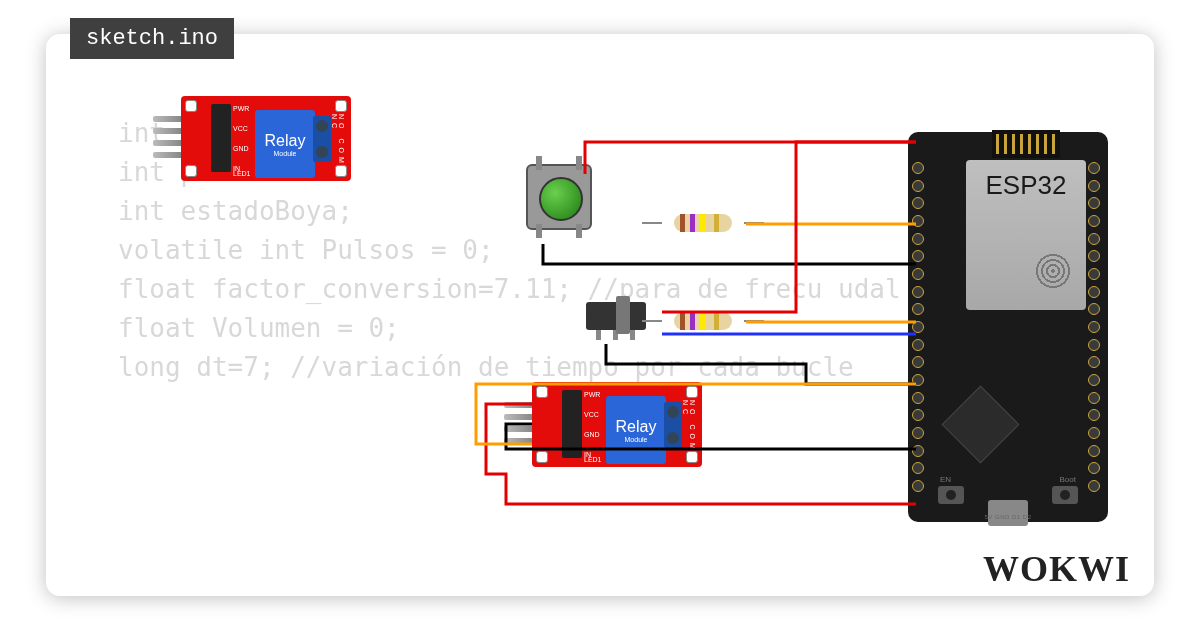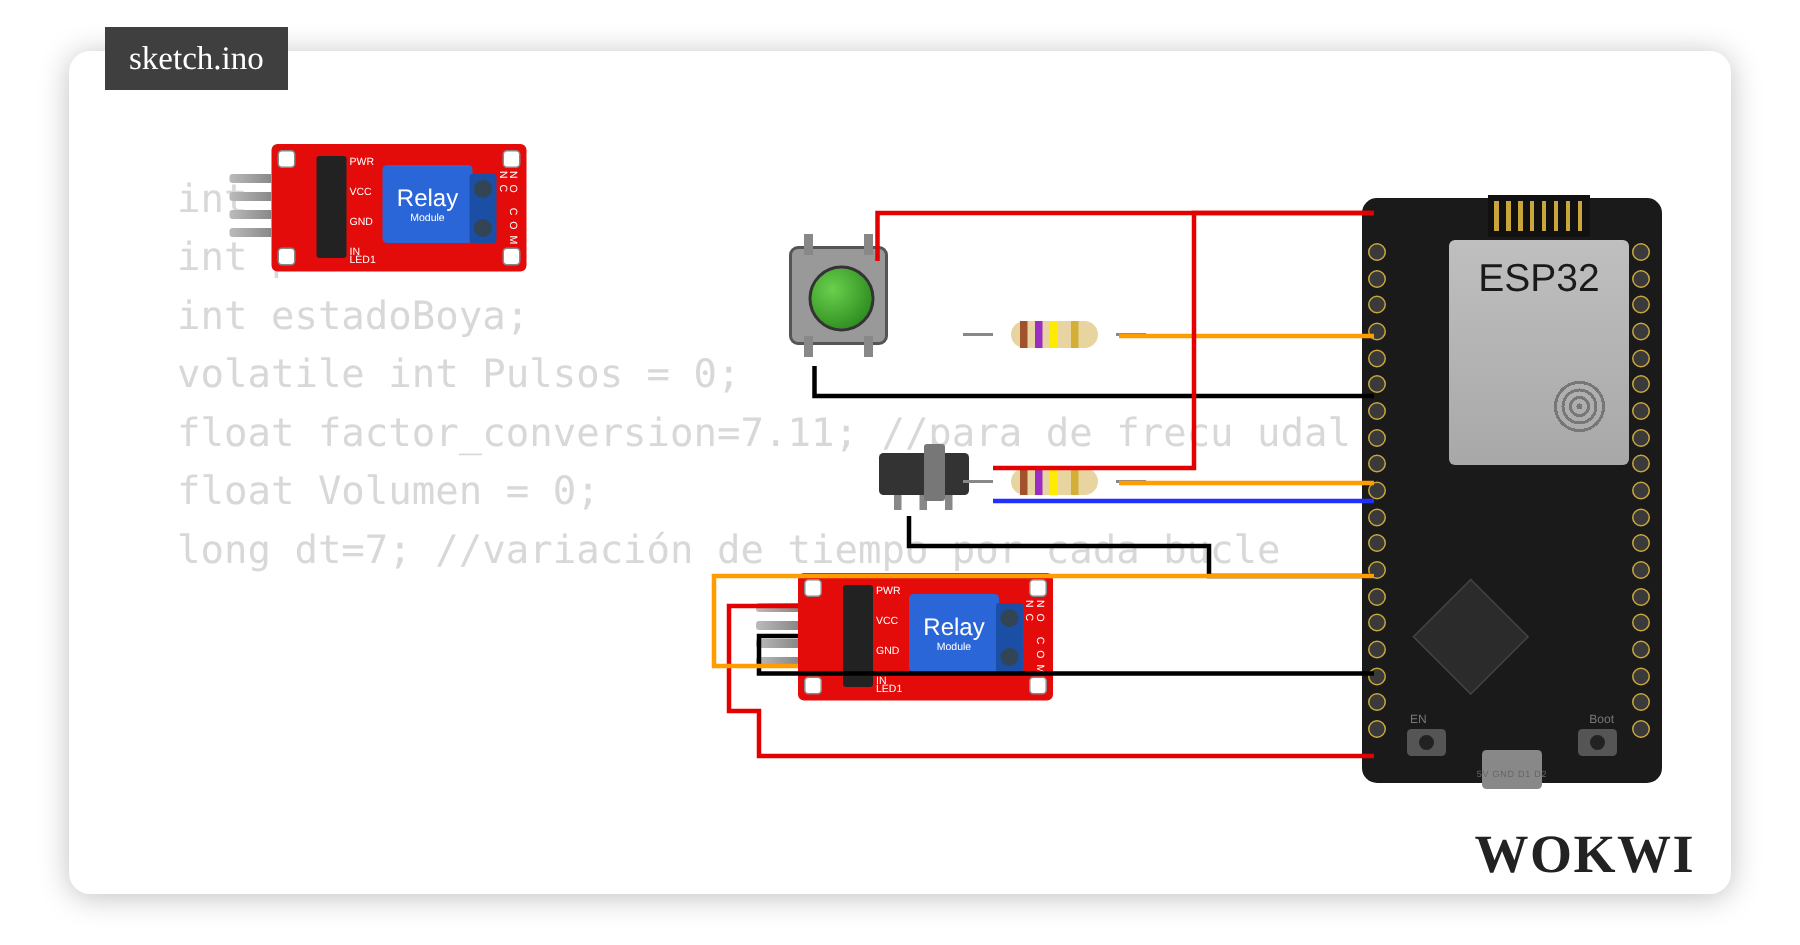--- a/index.html
+++ b/index.html
@@ -23,21 +23,21 @@
       overflow: hidden;
     }
     .tab {
       position: absolute;
       left: 70px;
       top: 18px;
       background: #3f3f3f;
       color: #fff;
       padding: 8px 16px;
       font-size: 22px;
-      font-family: Liberation Serif, serif;
+      font-family: Liberation Mono, monospace;
       z-index: 20;
     }
     .code {
       position: absolute;
       left: 72px;
       top: 80px;
       font-family: "Consolas","Menlo",monospace;
       font-size: 26px;
       line-height: 39px;
       color: #d8d8d8;
@@ -64,21 +64,21 @@
     .relay .hole.br { right:4px; bottom:4px; }
     .relay .header {
       position:absolute; left:30px; top:8px; width:20px; height:68px;
       background:#222; border-radius:2px;
     }
     .relay .pinlabels {
       position:absolute; left:52px; top:6px; font-size:7px; color:#fff; line-height:13px;
       display:flex; flex-direction:column; gap:7px;
     }
     .relay .block {
-      position:absolute; left:74px; top:14px; width:60px; height:52px;
+      position:absolute; left:74px; top:14px; width:60px; height:68px;
       background:#2b66d9; border-radius:3px;
       display:flex; flex-direction:column; align-items:center; justify-content:center;
       color:#fff;
     }
     .relay .block .t1 { font-size:16px; font-weight:500; }
     .relay .block .t2 { font-size:7px; }
     .relay .term {
       position:absolute; right:20px; top:20px; width:18px; height:46px;
       background:#1a4fa5; border-radius:2px;
     }

